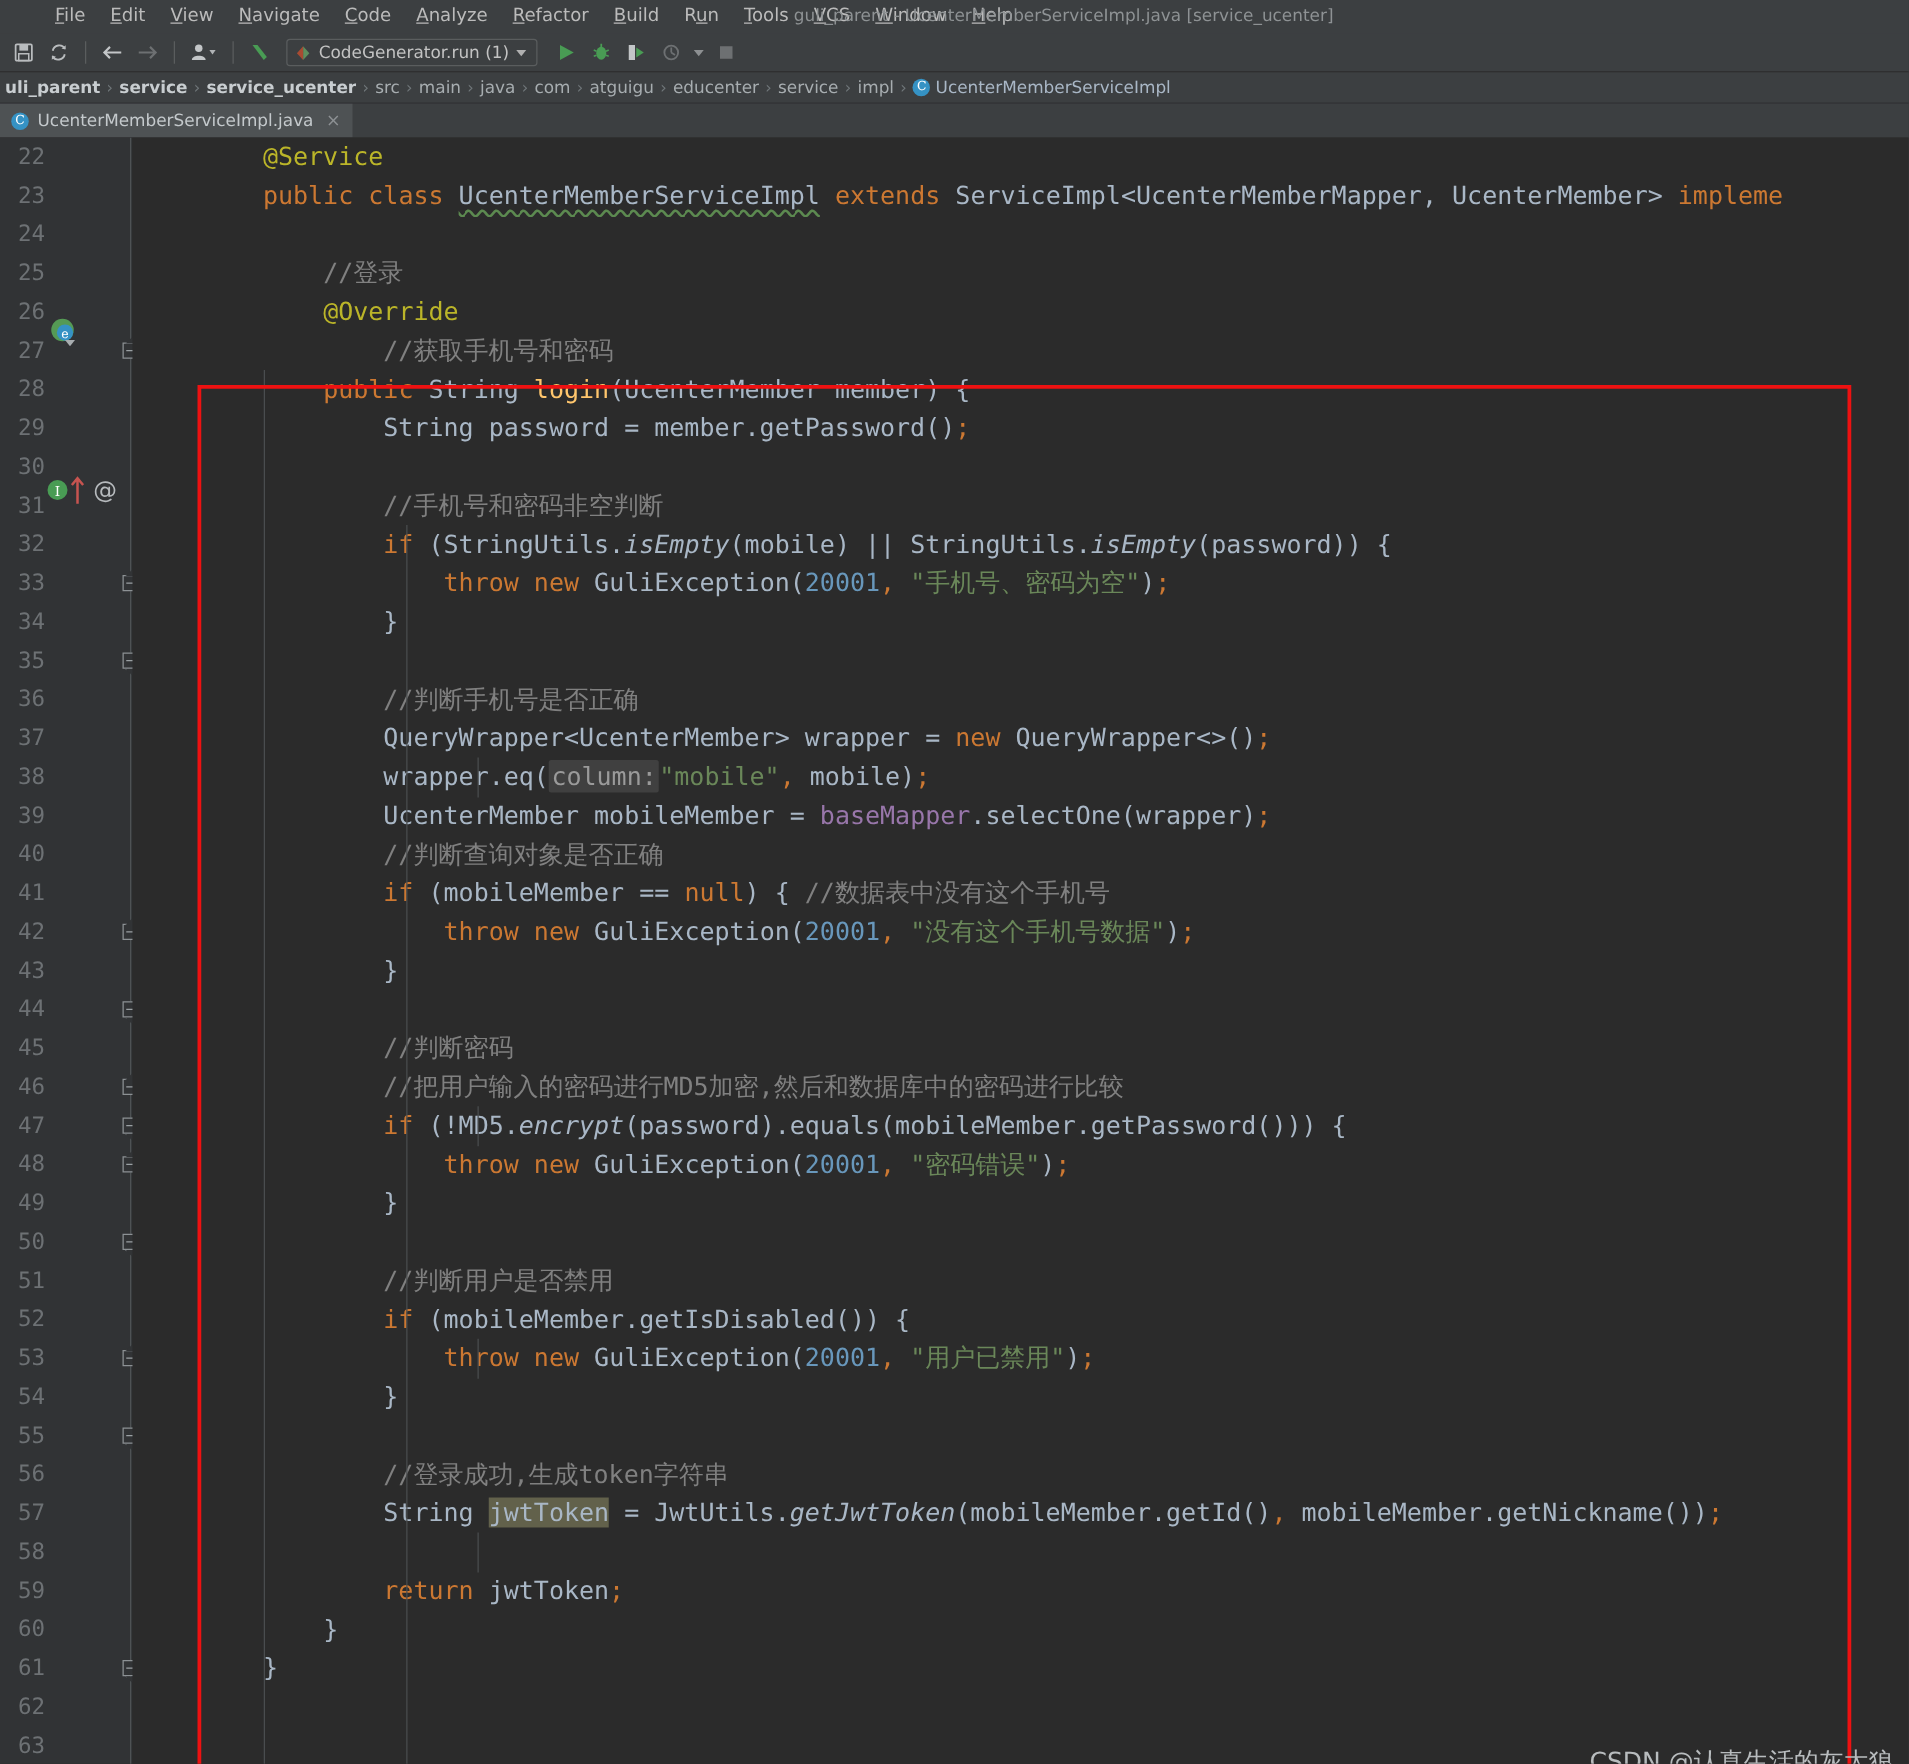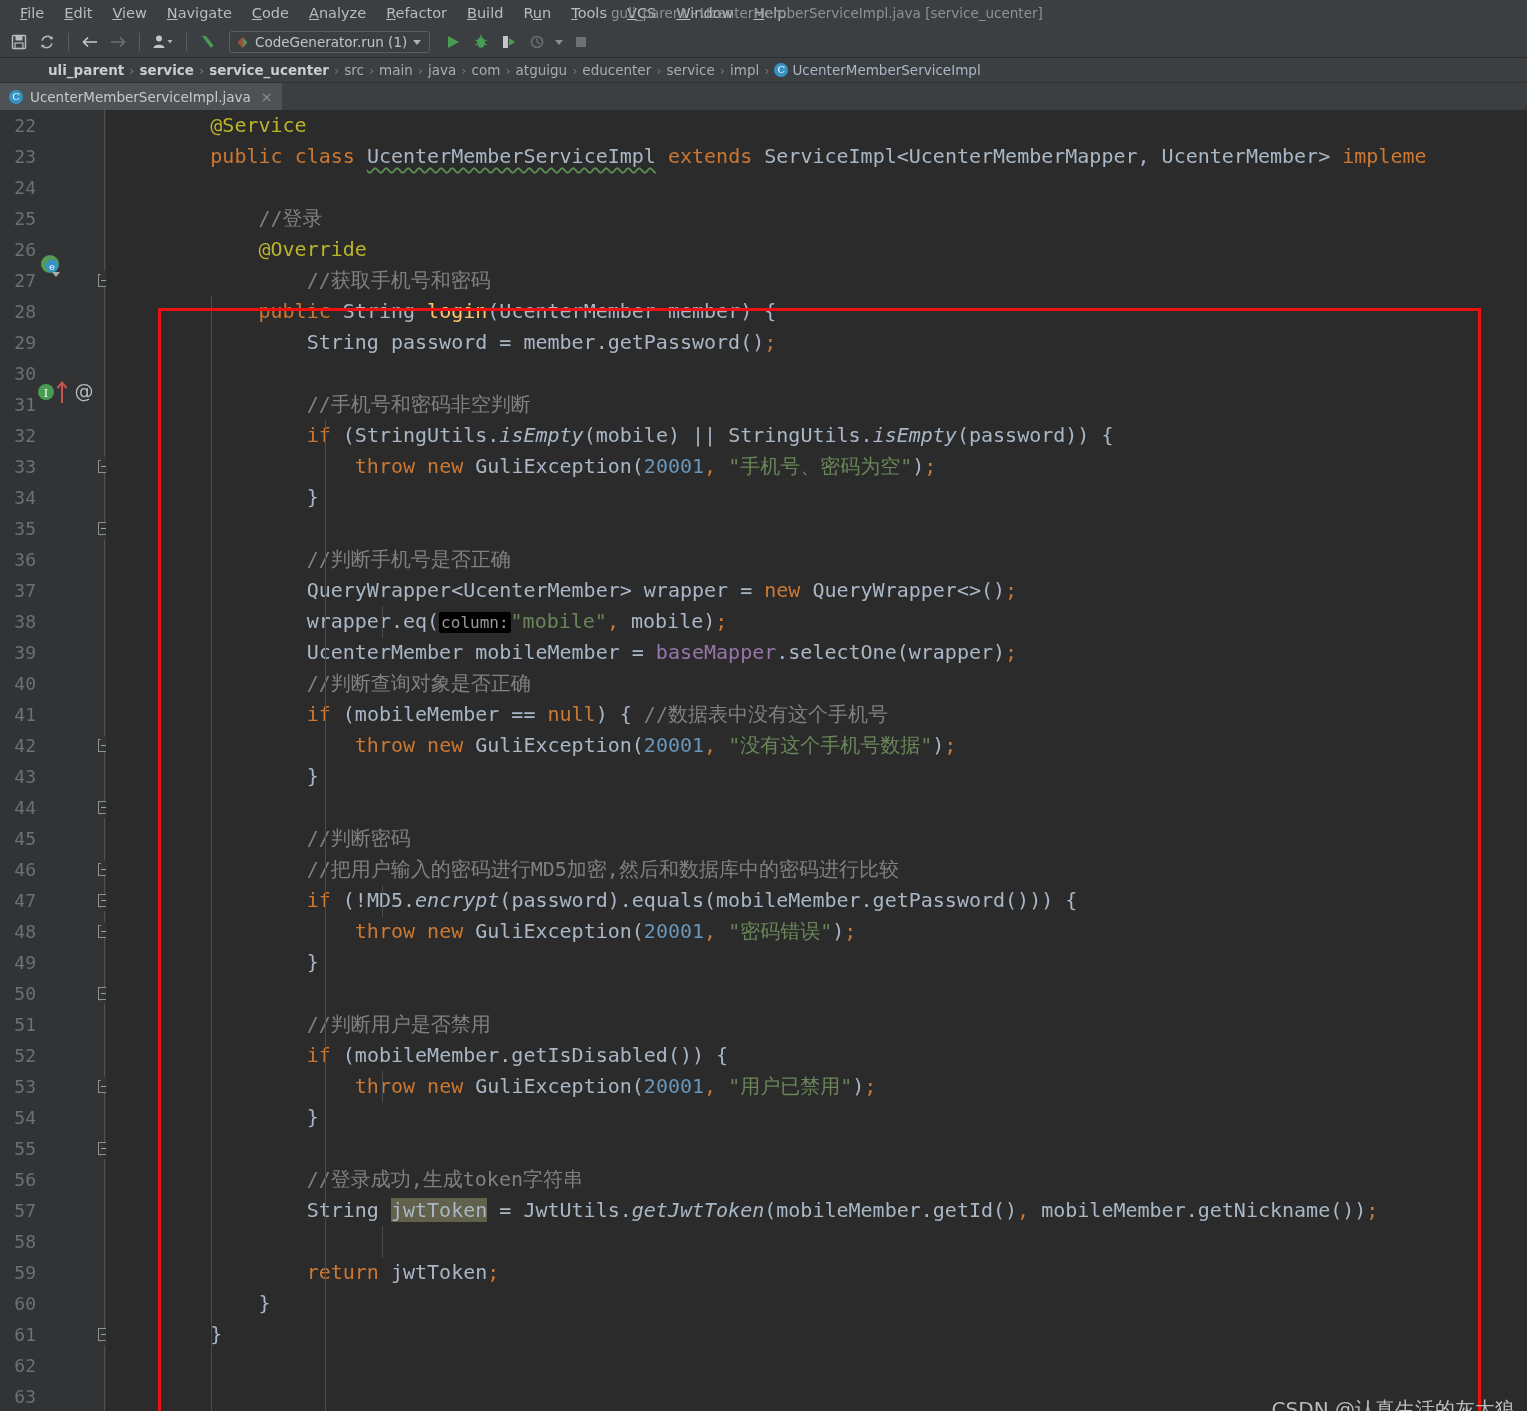--- a/index.html
+++ b/index.html
@@ -11,20 +11,21 @@
   }
 
   
   .menubar {
     height: 27px;
     background: #3c3f41;
     display: flex;
     align-items: center;
     padding-left: 10px;
     position: relative;
+    margin-left: 24px;
   }
   .menu-item {
     font-size: 14.5px;
     color: #bbbbbb;
     padding: 0 10px;
     line-height: 27px;
     white-space: nowrap;
   }
   .menu-item .mn { text-decoration: underline; }
   .window-title {
@@ -204,22 +205,22 @@
   .ann  { color: #bbb529; }
   .cmt  { color: #808080; }
   .str  { color: #6a8759; }
   .num  { color: #6897bb; }
   .mth  { color: #ffc66d; }
   .fld  { color: #9876aa; }
   .ital { font-style: italic; }
   .plain{ color: #a9b7c6; }
   .hint {
     color: #9a9a9a;
-    background: #000000;
-    font-size: 16px;
+    background: #404040;
+    font-size: 20px;
     padding: 1px 2px;
     border-radius: 2px;
   }
   .hl-ident {
     background: #62614b;
   }
   .wavy {
     text-decoration: underline;
     text-decoration-style: wavy;
     text-decoration-color: #5c8a50;
@@ -348,21 +349,21 @@
     <span class="caret-dn" style="border-top-color:#8d9092;"></span>
   </div>
   <div class="tb-btn">
     <svg width="14" height="14" viewBox="0 0 14 14">
         <rect x="2" y="2" width="10" height="10" fill="#6d7072"></rect>
       </svg>
   </div>
 </div>
 
 <div class="breadcrumb">
-  <div id="crumbs" style="display:flex;align-items:center;padding-left:44px;">
+  <div id="crumbs" style="display:flex;align-items:center;">
       <span class="crumb bold">uli_parent</span>
       <span class="crumb-sep">›</span>
       <span class="crumb bold">service</span>
       <span class="crumb-sep">›</span>
       <span class="crumb bold">service_ucenter</span>
       <span class="crumb-sep">›</span>
       <span class="crumb">src</span>
       <span class="crumb-sep">›</span>
       <span class="crumb">main</span>
       <span class="crumb-sep">›</span>

